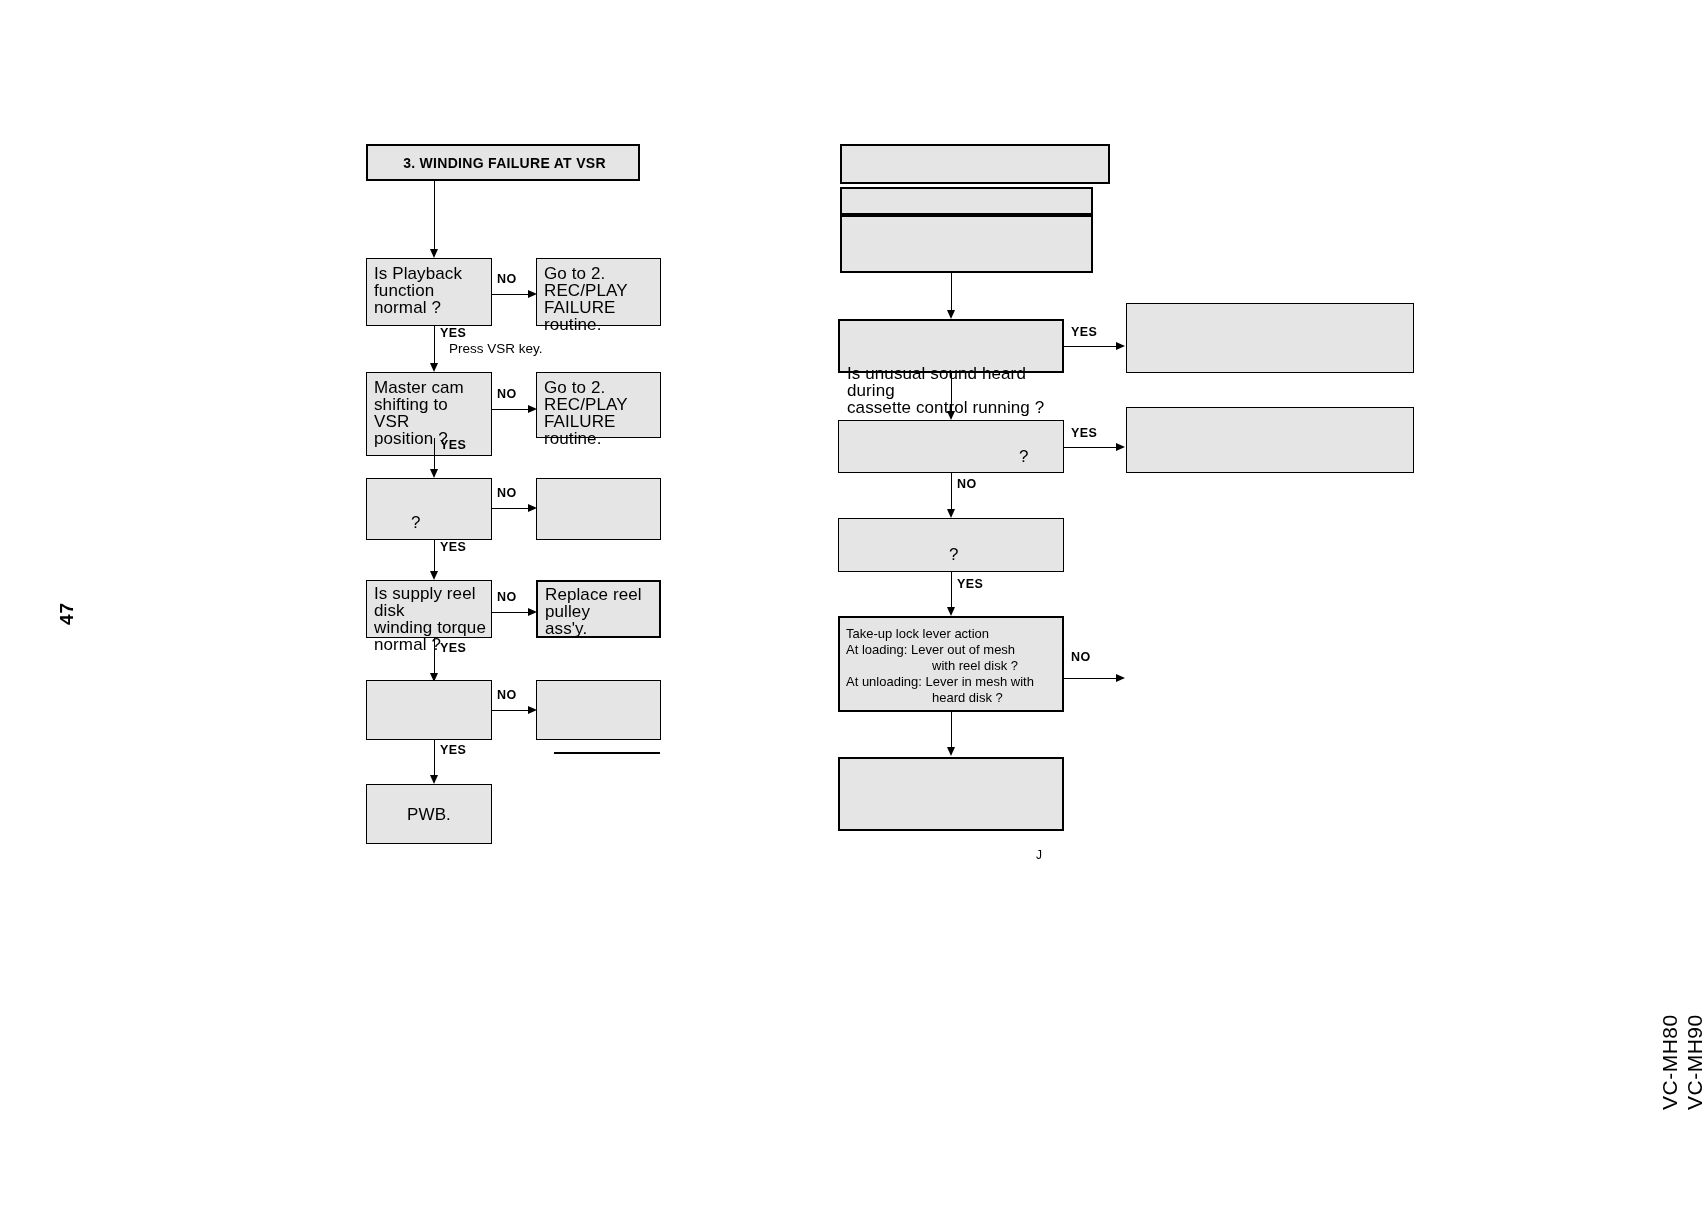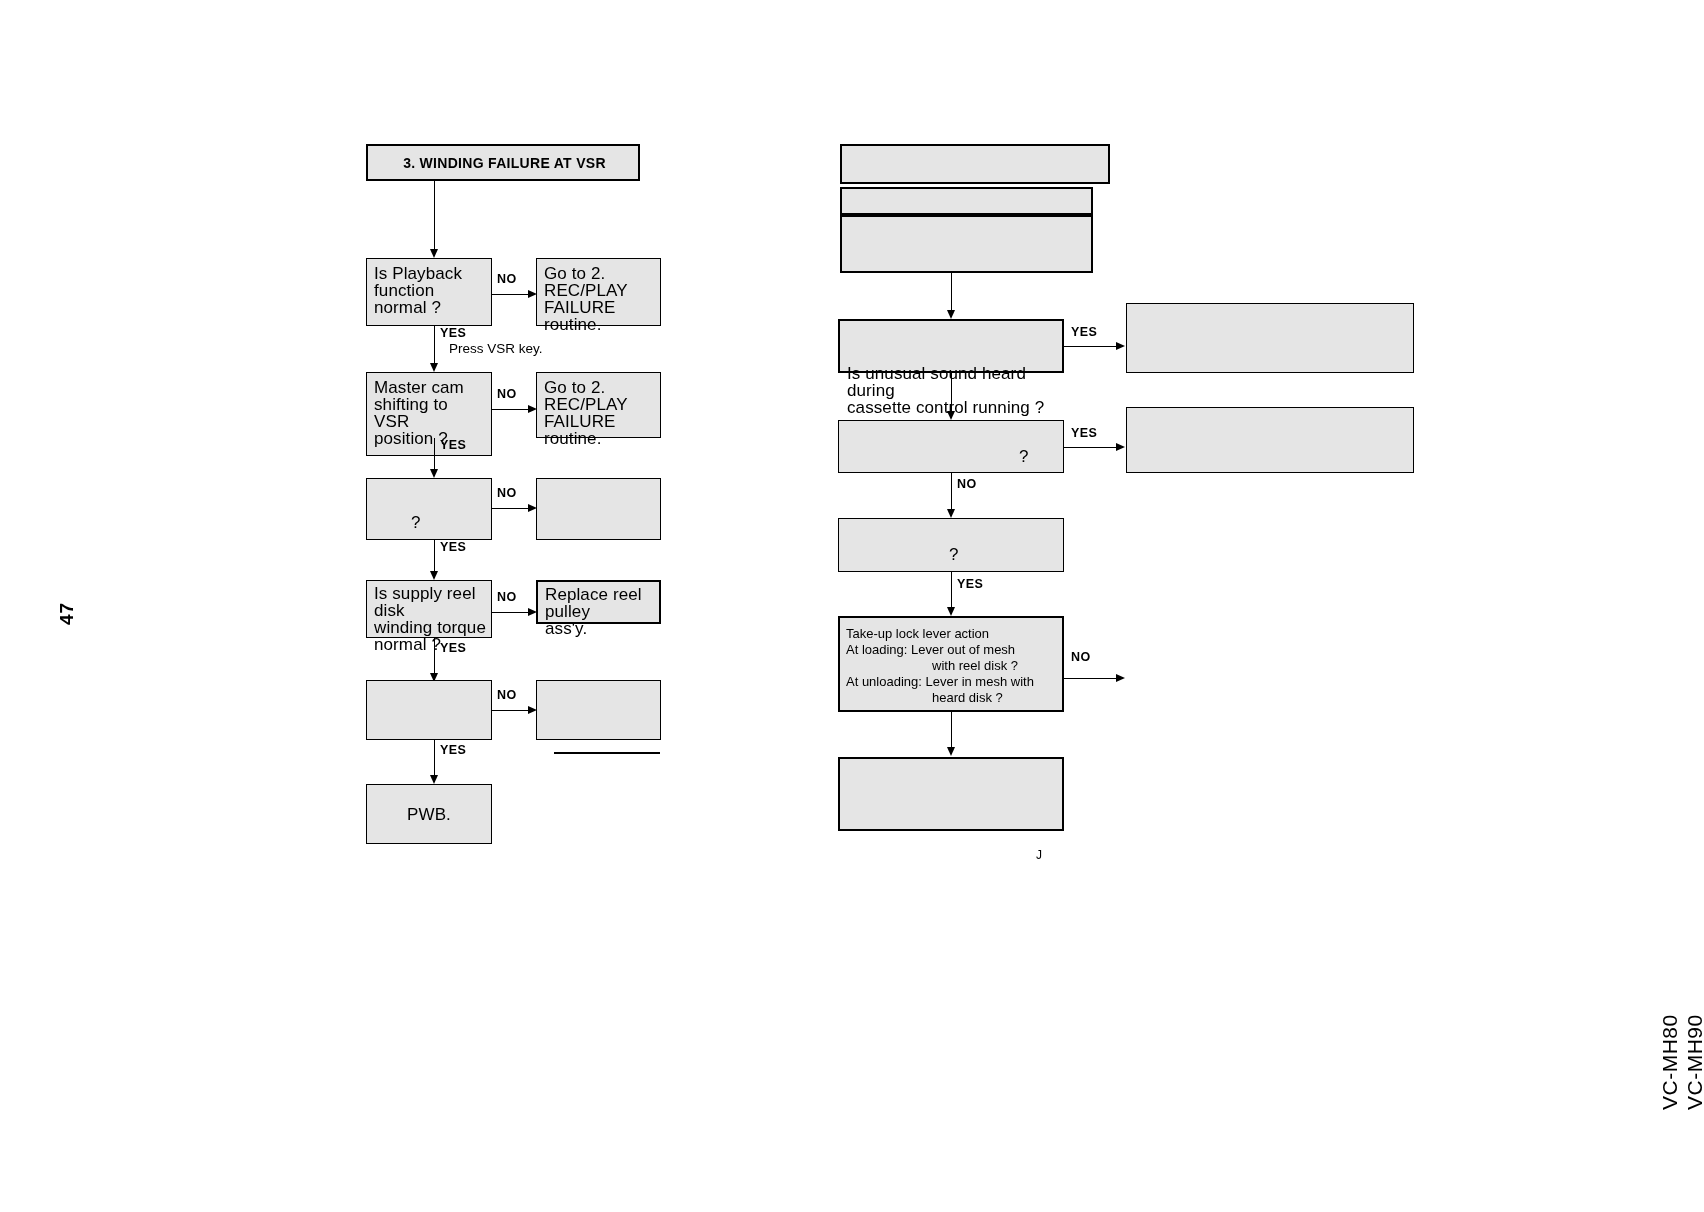--- a/index.html
+++ b/index.html
@@ -99,21 +99,21 @@
   <div class="lbl" style="left:440px;top:540px;">YES</div>
 
   <div class="box" style="left:366px;top:580px;width:126px;height:58px;">
     <div class="txt" style="white-space:pre-line;top:4px;">Is supply reel disk
 winding torque
 normal ?</div>
   </div>
   <div class="hline" style="left:492px;top:612px;width:43px;"></div>
   <div class="arrow-r" style="left:528px;top:608px;"></div>
   <div class="lbl" style="left:497px;top:590px;">NO</div>
-  <div class="box heavy" style="left:536px;top:580px;width:125px;height:44px;">
+  <div class="box heavy" style="left:536px;top:580px;width:125px;height:58px;">
     <div class="txt" style="white-space:pre-line;top:4px;">Replace reel pulley
 ass'y.</div>
   </div>
 
   <div class="vline" style="left:434px;top:638px;height:42px;"></div>
   <div class="arrow-d" style="left:430px;top:673px;"></div>
   <div class="lbl" style="left:440px;top:641px;">YES</div>
 
   <div class="box" style="left:366px;top:680px;width:126px;height:60px;">
     <div class="txt"></div>

